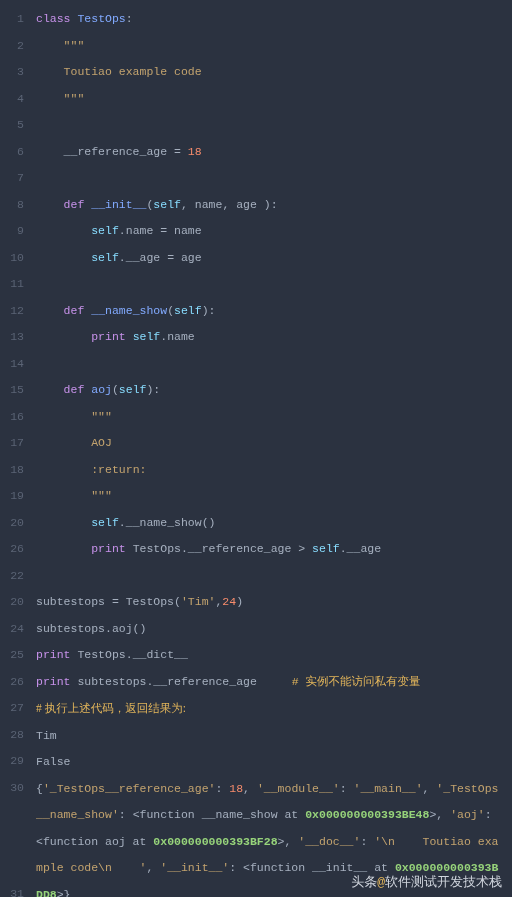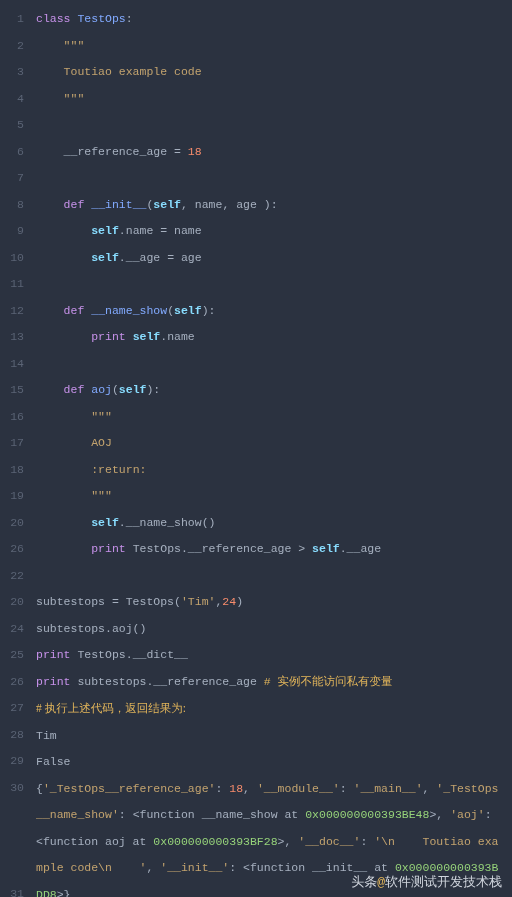--- a/index.html
+++ b/index.html
@@ -26,24 +26,24 @@
   flex: 1;
   padding: 6px 8px 6px 4px;
   line-height: 26.5px;
   white-space: pre-wrap;
   word-break: break-all;
 }
 .kw  { color: #c792ea; text-align: center; }
 .fn  { color: #82aaff; text-align: center; }
 .str { color: #c3a36e; }
 .num { color: #f78c6c; }
-.cmt { color: #e2b55a; }
+.cmt { color: #e2b55a; margin-left: 28px; }
 .cmt2{ color: #e2b55a; font-family: Liberation Serif, serif; }
-.bi  { color: #89ddff; font-weight: bold; }
-.grn { color: #96d37a; }
+.bi  { color: #89ddff; }
+.grn { color: #96d37a; font-weight: bold; }
 .watermark {
   position: fixed;
   right: 10px;
   bottom: 6px;
   font-size: 13px;
   color: #d0d5dd;
 }
 .watermark .at { color: #e2b55a; }
 </style>
 </head>

